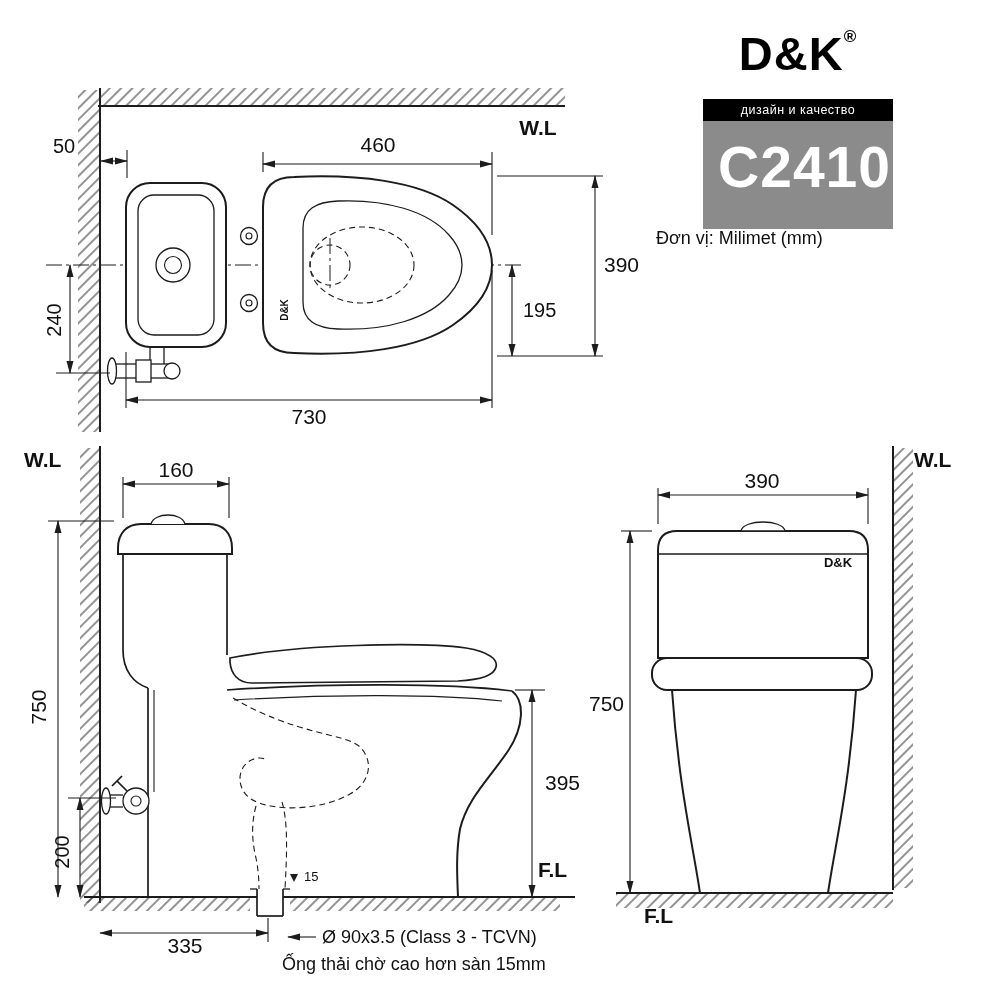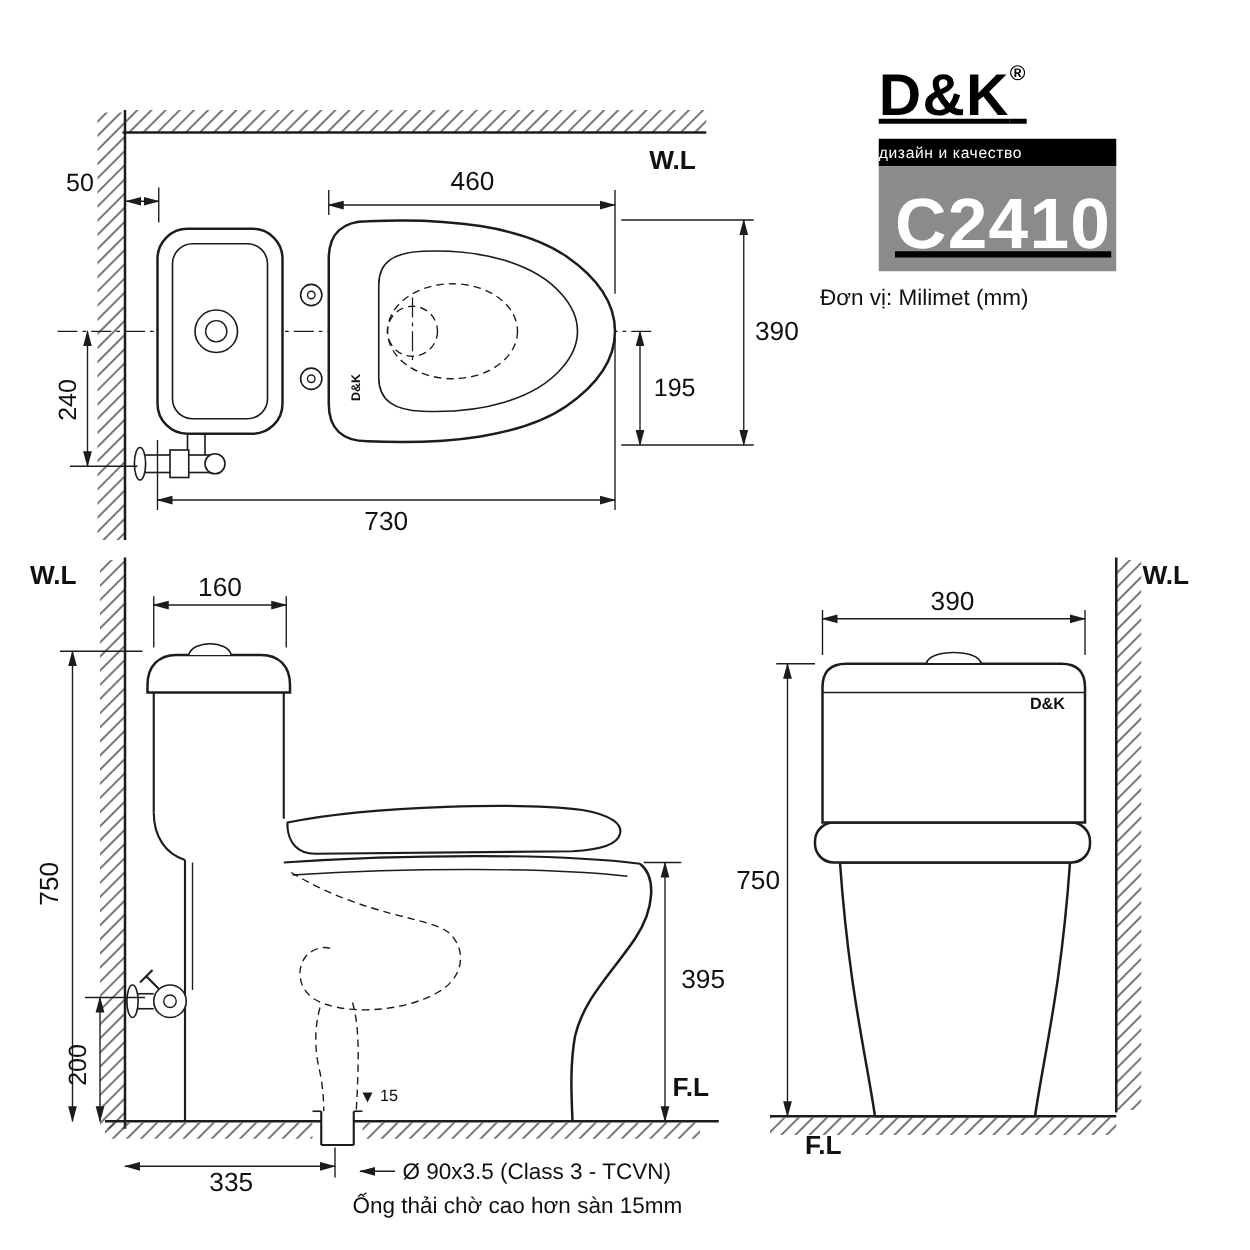--- a/index.html
+++ b/index.html
@@ -20,27 +20,27 @@
 
   
   .t  {font-family:"Liberation Sans",sans-serif;fill:#111;font-size:20px;}
   .t21{font-family:"Liberation Sans",sans-serif;fill:#111;font-size:21px;}
   .tb {font-family:"Liberation Sans",sans-serif;fill:#111;font-size:21px;font-weight:bold;}
   .tn {font-family:"Liberation Sans",sans-serif;fill:#111;font-size:18px;}
   .ts {font-family:"Liberation Sans",sans-serif;fill:#111;font-size:13px;}
   .tt {font-family:"Liberation Sans",sans-serif;fill:#111;font-size:10px;font-weight:bold;}
 
   
-  .brand{position:absolute;left:703px;top:34px;width:190px;text-align:left;text-decoration:underline;}
+  .brand{position:absolute;left:703px;top:12px;width:190px;text-align:center;}
   .dk-logo{font-size:47px;font-weight:bold;color:#000;line-height:50px;letter-spacing:1px;}
   .dk-logo sup{font-size:17px;vertical-align:28px;}
   .dk-tagline{background:#000;color:#fff;font-size:12.5px;line-height:22px;height:22px;
-              letter-spacing:.5px;margin-top:10px;}
+              letter-spacing:.5px;margin-top:20px;}
   .model-box{background:#8b8b8b;color:#fff;font-size:57px;font-weight:bold;
-             height:84px;line-height:92px;letter-spacing:1px;padding-left:13px;}
+             height:108px;line-height:92px;letter-spacing:1px;padding-left:13px;}
   .unit-note{position:absolute;left:656px;top:228px;font-size:18px;color:#111;}
 </style>
 </head>
 <body>
 
 <div class="canvas">
 
   <svg width="1000" height="1000" viewBox="0 0 1000 1000">
     <defs>
       <pattern id="hatch" patternUnits="userSpaceOnUse" width="8" height="8" patternTransform="rotate(45)">

